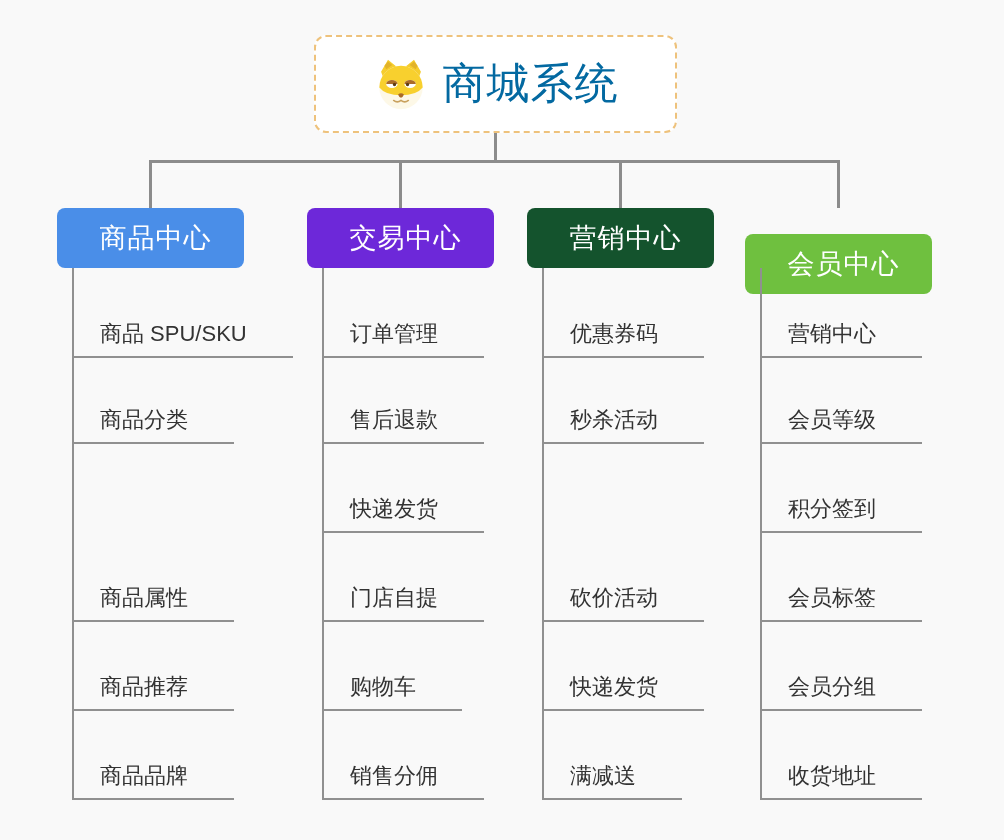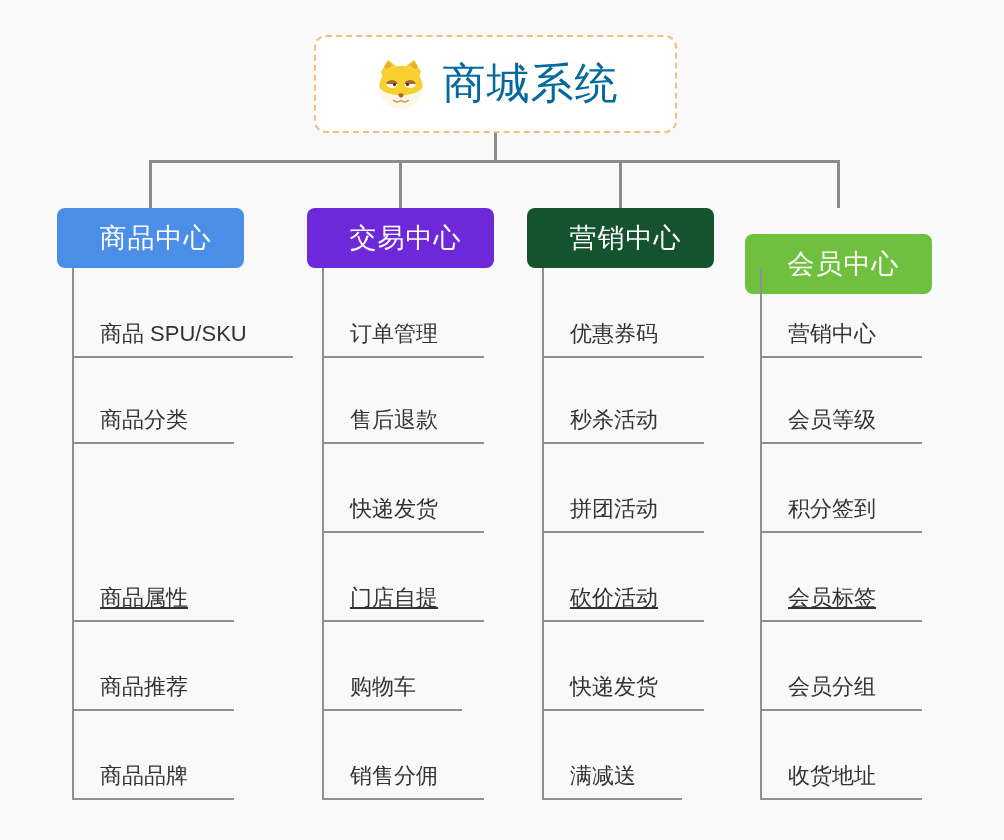--- a/index.html
+++ b/index.html
@@ -66,21 +66,21 @@
   .leaf{
     position:absolute;left:0;
     white-space:nowrap;
     font-size:22px;color:#333333;line-height:32px;
     padding:0 46px 6px 26px;
     border-bottom:2px solid #909090;
   }
   .leaf.l0{top:50px;}
   .leaf.l1{top:136px;}
   .leaf.l2{top:225px;}
-  .leaf.l3{top:314px;text-decoration:underline;}
+  .leaf.l3{top:314px;}
   .leaf.l4{top:403px;}
   .leaf.l5{top:492px;}
 </style>
 </head>
 <body>
 
 <div class="canvas">
 
   <div class="conn stub"></div>
   <div class="conn hbar"></div>
@@ -133,21 +133,20 @@
     <div class="leaf l1">售后退款</div>
     <div class="leaf l2">快递发货</div>
     <div class="leaf l3">门店自提</div>
     <div class="leaf l4">购物车</div>
     <div class="leaf l5">销售分佣</div>
   </div>
 
   <div class="column c2">
     <div class="leaf l0">优惠券码</div>
     <div class="leaf l1">秒杀活动</div>
-    <div class="leaf l2">拼团活动</div>
     <div class="leaf l3">砍价活动</div>
     <div class="leaf l4">快递发货</div>
     <div class="leaf l5">满减送</div>
   </div>
 
   <div class="column c3">
     <div class="leaf l0">营销中心</div>
     <div class="leaf l1">会员等级</div>
     <div class="leaf l2">积分签到</div>
     <div class="leaf l3">会员标签</div>

